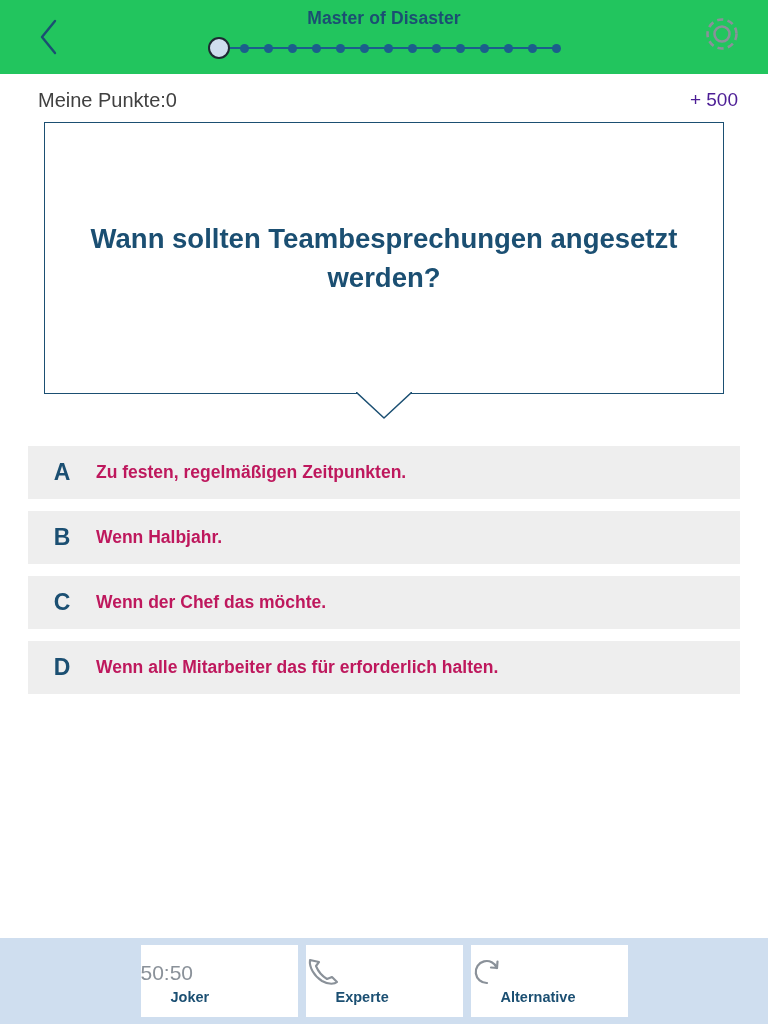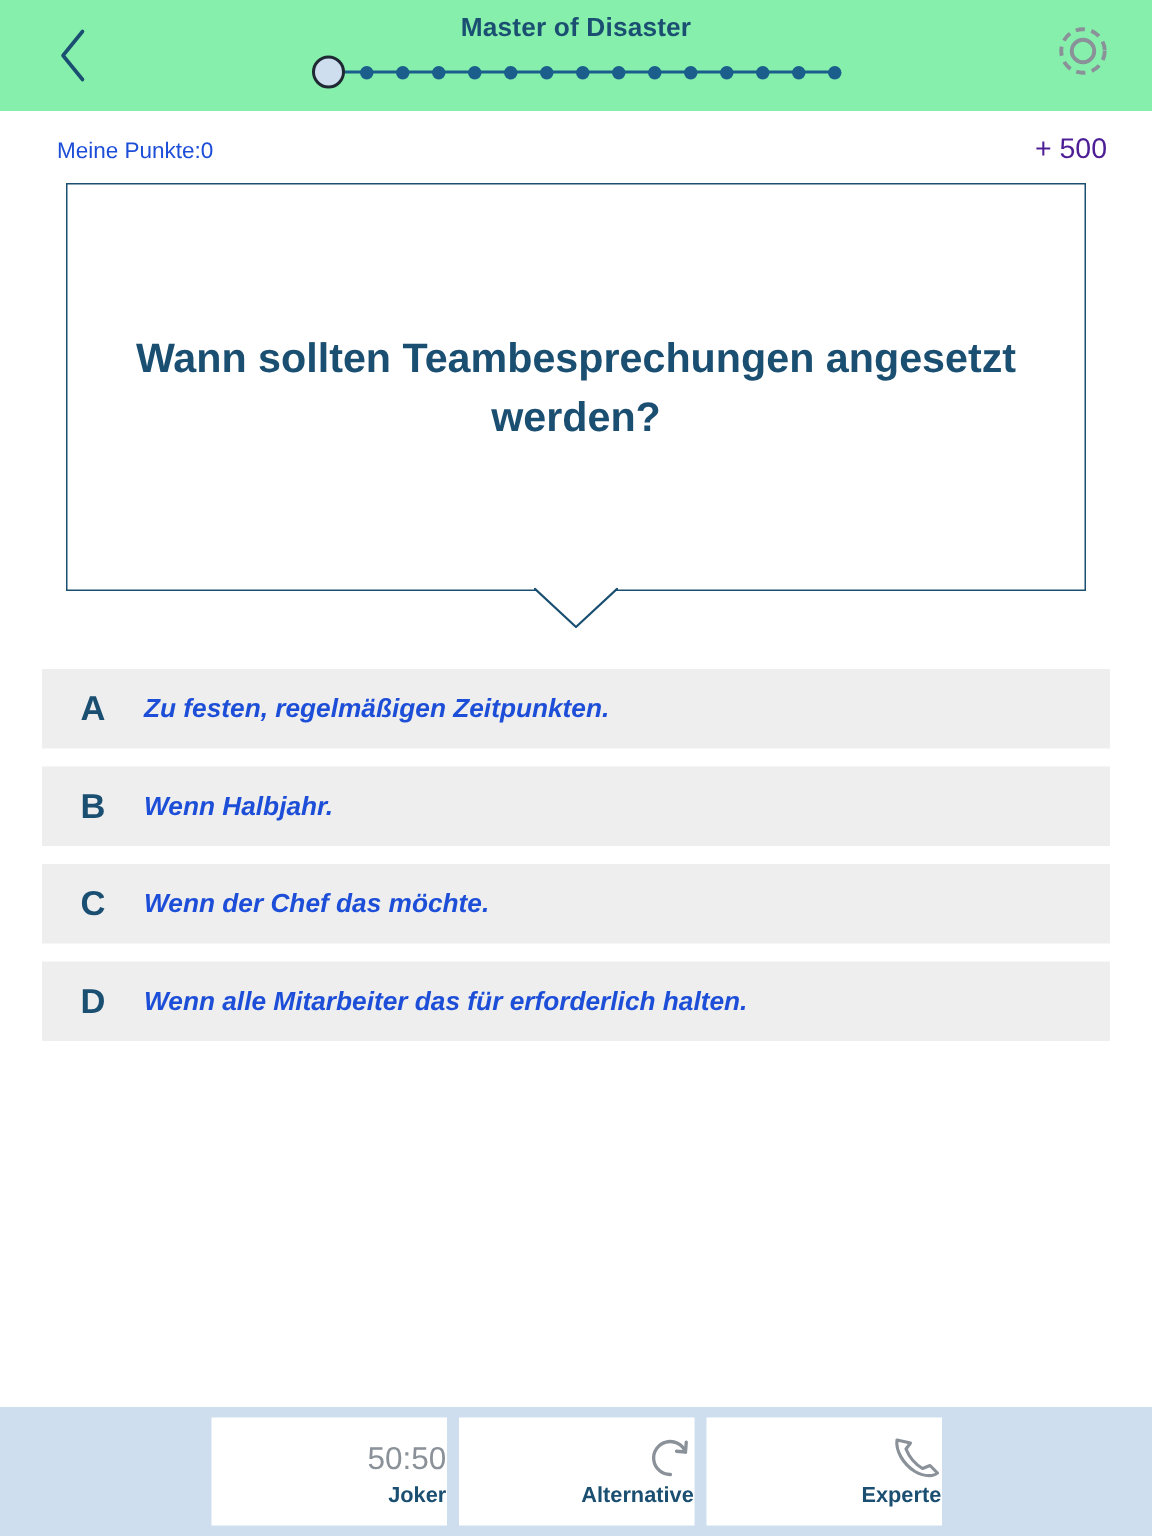--- a/index.html
+++ b/index.html
@@ -16,21 +16,21 @@
     height: 1024px;
     display: flex;
     flex-direction: column;
     background: #ffffff;
   }
 
   
   .header {
     position: relative;
     height: 74px;
-    background: #86efac;
+    background: #22c55e;
     flex: 0 0 auto;
   }
   .back-btn {
     position: absolute;
     left: 26px;
     top: 14px;
     width: 46px;
     height: 46px;
     display: flex;
     align-items: center;
@@ -107,22 +107,22 @@
   
   .score-row {
     flex: 0 0 auto;
     height: 48px;
     display: flex;
     align-items: center;
     justify-content: space-between;
     padding: 4px 30px 0 38px;
   }
   .score-left {
-    font-size: 15px;
-    color: #1d4ed8;
+    font-size: 20px;
+    color: #404040;
   }
   .score-right {
     font-size: 19px;
     color: #4c1d95;
     font-weight: normal;
   }
 
   
   .question-wrap {
     flex: 0 0 auto;
@@ -175,43 +175,42 @@
     width: 68px;
     min-width: 68px;
     text-align: center;
     font-size: 23px;
     font-weight: bold;
     color: #1b4f72;
   }
   .ans-text {
     font-size: 17.5px;
     font-weight: bold;
-    color: #1d4ed8;
-    font-style: italic;
+    color: #be185d;
   }
 
   .spacer { flex: 1 1 auto; }
 
   
   .bottom-bar {
     flex: 0 0 auto;
     height: 86px;
     background: #cfdeef;
     display: flex;
     align-items: center;
     justify-content: center;
     gap: 8px;
   }
   .lifeline {
     width: 157px;
     height: 72px;
     background: #ffffff;
     display: flex;
     flex-direction: column;
-    align-items: flex-end;
+    align-items: flex-start;
     justify-content: center;
     cursor: pointer;
     gap: 2px;
   }
   .ll-top {
     font-size: 21px;
     color: #8a9199;
     line-height: 1;
     height: 30px;
     display: flex;
@@ -316,30 +315,30 @@
 
   <div class="bottom-bar">
 
     <div class="lifeline">
       <div class="ll-top">50:50</div>
       <div class="ll-label">Joker</div>
     </div>
 
     <div class="lifeline">
       <div class="ll-top ll-icon">
+        <svg width="34" height="30" viewBox="0 0 34 30">
+          <path d="M4 3 C3 10 8 19 16 24 C23 28 29 27 31 25 L26 20 L21 22 C16 19 12 14 10 9 L13 5 Z" fill="none" stroke="#8a9199" stroke-width="2.1" stroke-linejoin="round" stroke-linecap="round"></path>
+        </svg>
+      </div>
+      <div class="ll-label">Experte</div>
+    </div>
+
+    <div class="lifeline">
+      <div class="ll-top ll-icon">
         <svg width="32" height="30" viewBox="0 0 32 30">
           <path d="M26 11 A11 11 0 1 0 16 26" fill="none" stroke="#8a9199" stroke-width="2.2" stroke-linecap="round"></path>
           <path d="M26 11 L20 10.5 M26 11 L26.5 4.5" fill="none" stroke="#8a9199" stroke-width="2.2" stroke-linecap="round"></path>
         </svg>
       </div>
       <div class="ll-label">Alternative</div>
     </div>
-
-    <div class="lifeline">
-      <div class="ll-top ll-icon">
-        <svg width="34" height="30" viewBox="0 0 34 30">
-          <path d="M4 3 C3 10 8 19 16 24 C23 28 29 27 31 25 L26 20 L21 22 C16 19 12 14 10 9 L13 5 Z" fill="none" stroke="#8a9199" stroke-width="2.1" stroke-linejoin="round" stroke-linecap="round"></path>
-        </svg>
-      </div>
-      <div class="ll-label">Experte</div>
-    </div>
   </div>
 </div>
 
 </body></html>

